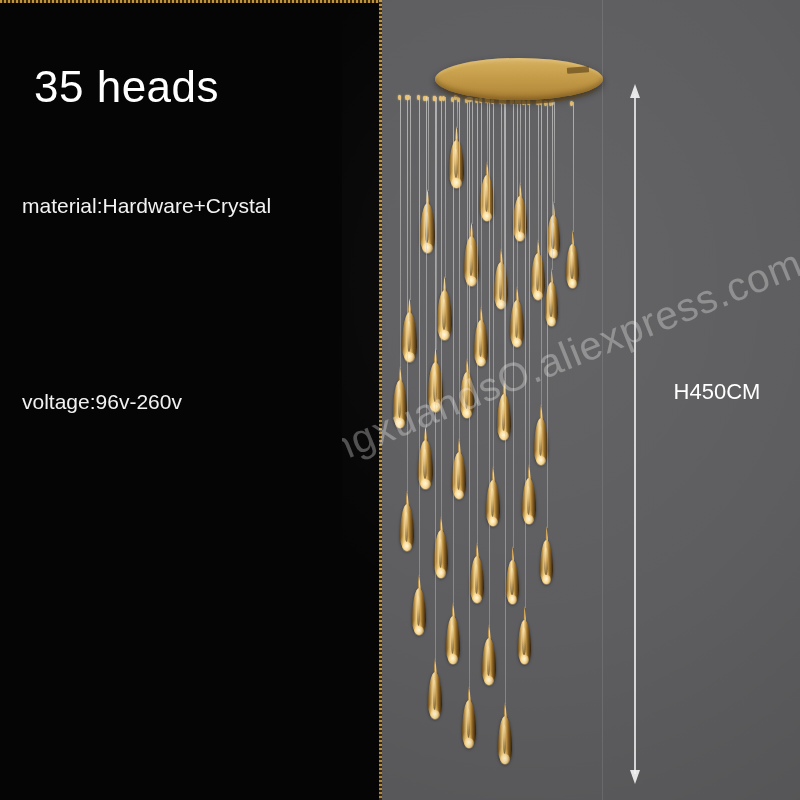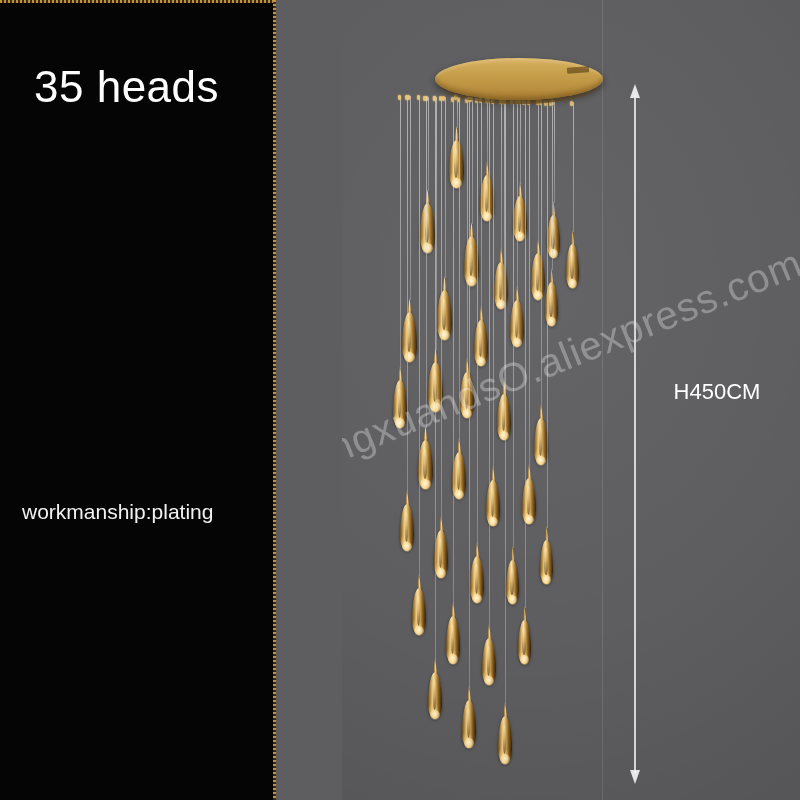--- a/index.html
+++ b/index.html
@@ -13,21 +13,21 @@
     height: 800px;
     overflow: hidden;
     background: #5e5e60;
     font-family: "Liberation Sans", sans-serif;
   }
 
   
   #spec-panel {
     position: absolute;
     left: 0; top: 0;
-    width: 276px;
+    width: 382px;
     height: 800px;
     background: #050505;
     z-index: 5;
   }
   
   #spec-panel::before {
     content: "";
     position: absolute;
     left: 0; top: 0;
     width: 100%;
@@ -308,21 +308,22 @@
     font-family: "Liberation Sans", sans-serif;
   }
 </style>
 </head>
 <body>
 
 <div id="stage">
 
   <div id="spec-panel">
     <div id="spec-title">35 heads</div>
-    <div class="spec-line i3">workmanship:plating</div>
+    <div class="spec-line i0">material:Hardware+Crystal</div>
+    <div class="spec-line i2">voltage:96v-260v</div>
   </div>
 
   <div id="scene">
 
     <div id="guide-line"></div>
 
 
     <div id="canopy-wrap">
       <div id="canopy-rim"></div>
       <div id="canopy">

